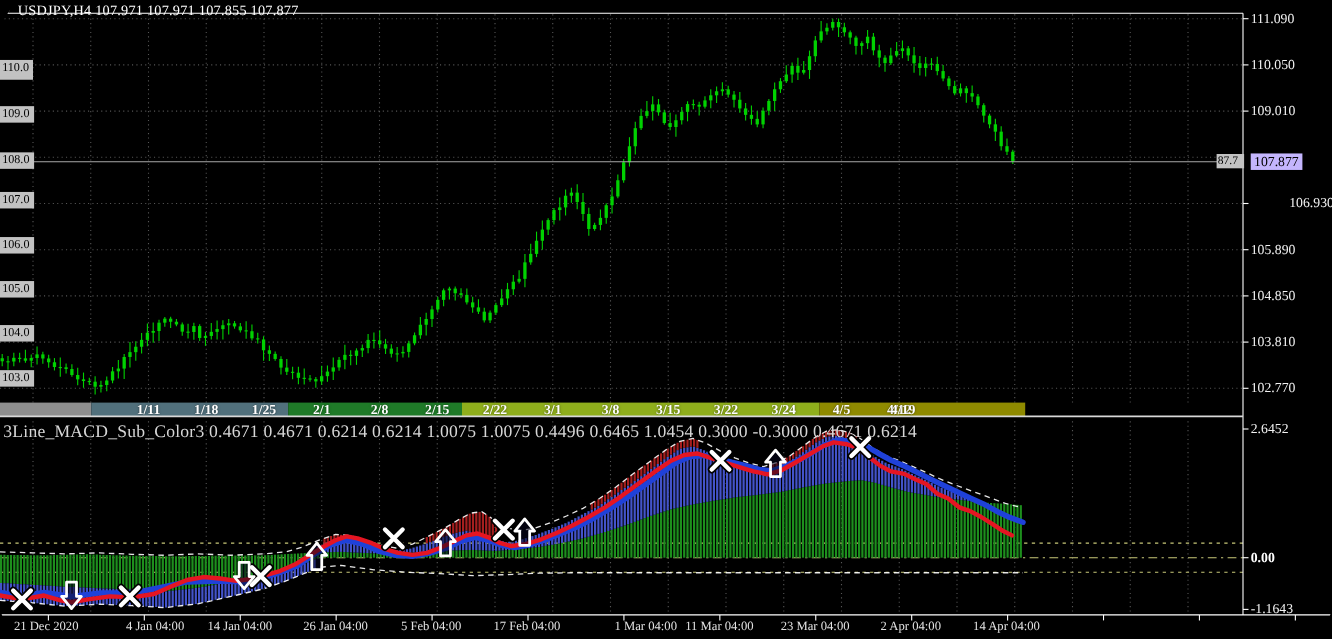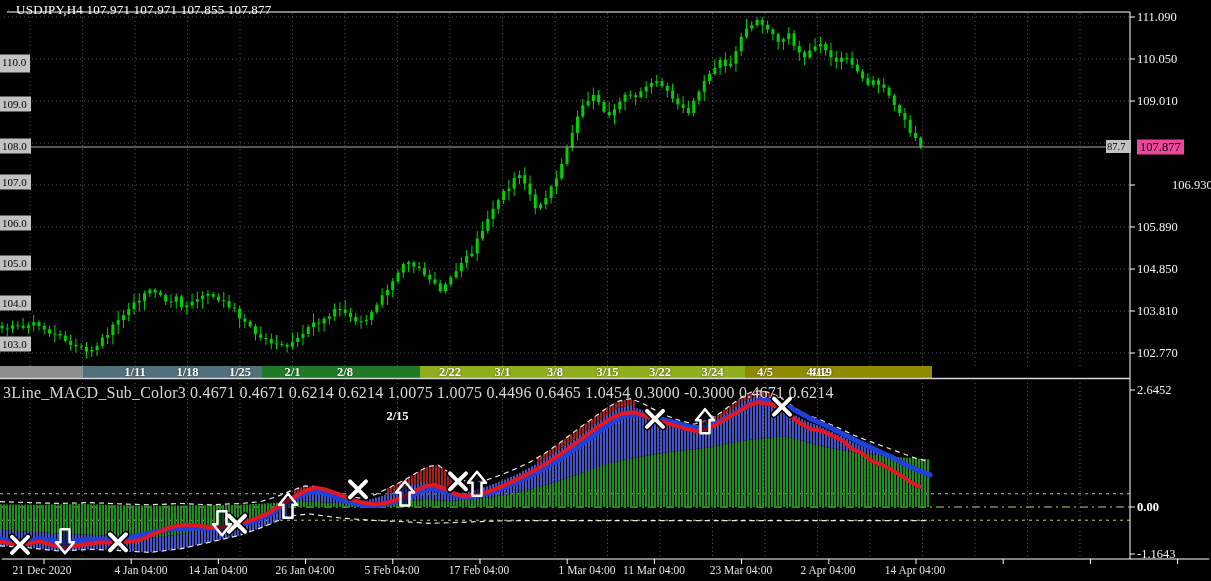--- a/index.html
+++ b/index.html
@@ -5,21 +5,21 @@
   html,body{margin:0;padding:0;background:#000;}
   #app{position:relative;width:1211px;height:581px;background:#000;overflow:hidden;
        font-family:Liberation Serif, serif;border-radius:32px;}
   svg{position:absolute;left:0;top:0;}
   .lbl{position:absolute;white-space:nowrap;}
   #title-line{left:3px;top:2px;color:#fff;font-size:13px;letter-spacing:.2px;}
   #title-line .tri{font-size:9px;vertical-align:2px;margin-right:4px;color:#e8e8e8;}
   .axis-left-label{background:#c2c2c2;color:#000;font-size:11px;line-height:14px;
       padding:0 4px 1px 2px;transform:translateY(-50%);}
   .axis-right-label{color:#f2f2f2;font-size:12.5px;transform:translateY(-50%);left:1137px;}
-  .axis-right-label.hl{background:#ec4899;color:#000;padding:0 3px;}
+  .axis-right-label.hl{background:#c4b5fd;color:#000;padding:0 3px;}
   .axis-right-label.bold{font-weight:bold;color:#fff;}
   #price-partial-tag{background:#c2c2c2;color:#000;font-size:10.5px;line-height:13px;
       width:24px;overflow:hidden;text-align:left;padding-left:1px;}
   .strip-date{color:#fff;font-size:12.5px;font-weight:bold;transform:translateX(-50%);
       text-shadow:0 0 2px rgba(0,0,0,.6);}
   #sub-header{color:#d6d6d6;font-size:16px;letter-spacing:.2px;}
   .time-label{color:#e2e2e2;font-size:11.5px;transform:translateX(-50%);}
   #indicator-name-box{position:absolute;display:flex;align-items:center;justify-content:center;
       color:#fff;font-size:26px;font-weight:600;letter-spacing:.5px;}
 </style>
@@ -1223,21 +1223,21 @@
       <div class="lbl axis-right-label" style="left: 1137px; top: 311px;">103.810</div>
       <div class="lbl axis-right-label" style="left: 1137px; top: 353px;">102.770</div>
       <div class="lbl axis-right-label" style="left: 1137px; top: 390px;">2.6452</div>
       <div class="lbl axis-right-label bold" style="left: 1137px; top: 507px;">0.00</div>
       <div class="lbl axis-right-label" style="left: 1137px; top: 554px;">-1.1643</div>
       <div class="lbl strip-date" style="left: 135px; top: 364.5px;">1/11</div>
       <div class="lbl strip-date" style="left: 187.5px; top: 364.5px;">1/18</div>
       <div class="lbl strip-date" style="left: 240px; top: 364.5px;">1/25</div>
       <div class="lbl strip-date" style="left: 292.5px; top: 364.5px;">2/1</div>
       <div class="lbl strip-date" style="left: 345px; top: 364.5px;">2/8</div>
-      <div class="lbl strip-date" style="left: 397.5px; top: 364.5px; margin-top: 44px;">2/15</div>
+      <div class="lbl strip-date" style="left: 397.5px; top: 364.5px;">2/15</div>
       <div class="lbl strip-date" style="left: 450px; top: 364.5px;">2/22</div>
       <div class="lbl strip-date" style="left: 502.5px; top: 364.5px;">3/1</div>
       <div class="lbl strip-date" style="left: 555px; top: 364.5px;">3/8</div>
       <div class="lbl strip-date" style="left: 607.5px; top: 364.5px;">3/15</div>
       <div class="lbl strip-date" style="left: 660px; top: 364.5px;">3/22</div>
       <div class="lbl strip-date" style="left: 712.5px; top: 364.5px;">3/24</div>
       <div class="lbl strip-date" style="left: 765px; top: 364.5px;">4/5</div>
       <div class="lbl strip-date" style="left: 817.5px; top: 364.5px;">4/12</div>
       <div class="lbl strip-date" style="left: 821px; top: 364.5px;">4/19</div>
       <div class="lbl time-label" style="left: 42px; top: 564px;">21 Dec 2020</div>

